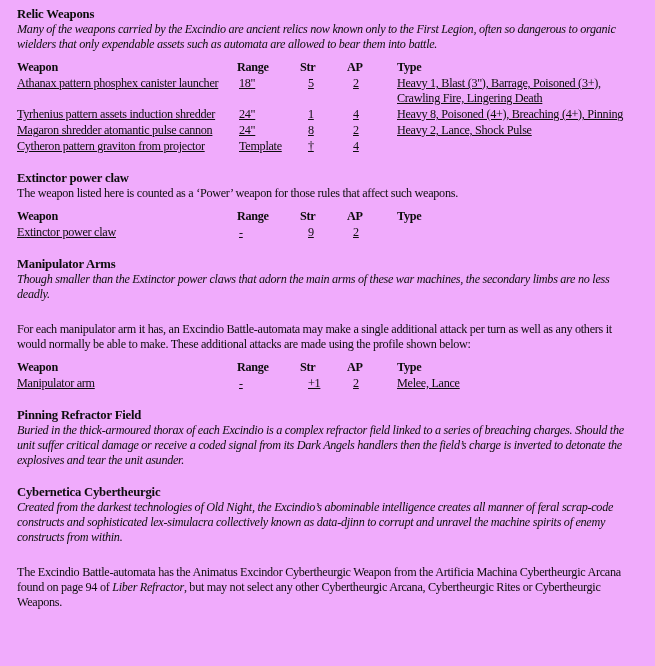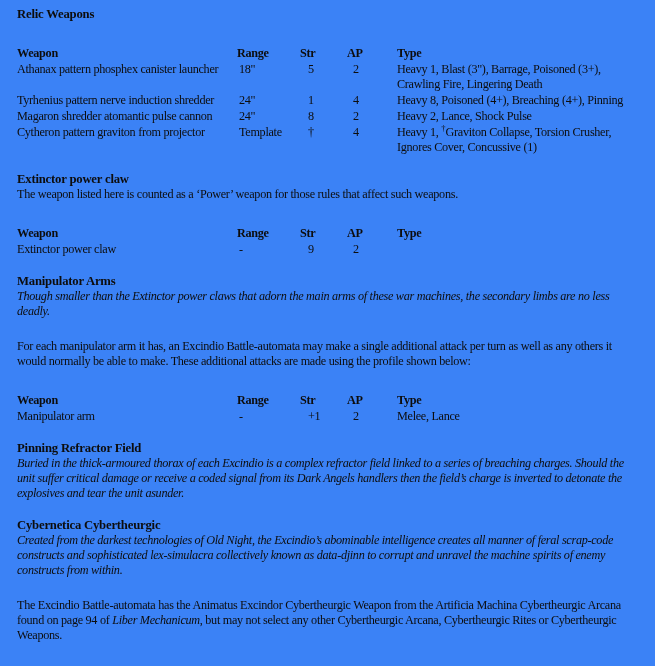--- a/index.html
+++ b/index.html
@@ -2,53 +2,54 @@
 <html><head>
 <meta charset="utf-8">
 <style>
   html,body { margin:0; padding:0; background:#ffffff; }
   .page {
     width:655px; height:666px; box-sizing:border-box;
     padding:7px 15px 0 17px;
     font-family:"Liberation Serif","DejaVu Serif",serif;
     font-size:12.2px; line-height:15px;
     letter-spacing:-0.3px;
-    color:#0d0d0d; background:#3b82f6;
+    color:#0d0d0d; background:#f0abfc;
     overflow:hidden;
   }
   .section { margin-top:17px; }
   .section.first { margin-top:0; }
   h2.heading {
     font-size:12.7px; line-height:15px; font-weight:700; margin:0; letter-spacing:-0.2px;
   }
   p { margin:0; }
   .flavor { font-style:italic; }
   .mt12 { margin-top:20px; }
-  .wtable { margin-top:24px; }
+  .wtable { margin-top:8px; }
   .thead, .trow {
     display:grid;
     grid-template-columns:220px 63px 47px 50px 1fr;
     align-items:start;
   }
   .thead { font-weight:700; }
-  .trow { padding-top:1px; }
+  .trow { padding-top:1px;text-decoration:underline; }
   .trow .c-str { padding-left:8px; }
   .trow .c-ap  { padding-left:6px; }
   .trow .c-range { padding-left:2px; }
   .c-type .tline { white-space:nowrap; }
   .sup { font-size:8.5px; vertical-align:super; line-height:0; letter-spacing:0; }
   .it { font-style:italic; }
 </style>
 </head>
 <body>
 
 <div class="page">
 
   <div class="section first">
     <h2 class="heading">Relic Weapons</h2>
+    <p class="flavor">Many of the weapons carried by the Excindio are ancient relics now known only to the First Legion, often so dangerous to organic wielders that only expendable assets such as automata are allowed to bear them into battle.</p>
 
     <div class="wtable">
       <div class="thead">
         <div>Weapon</div>
         <div>Range</div>
         <div>Str</div>
         <div>AP</div>
         <div>Type</div>
       </div>
 
@@ -57,21 +58,21 @@
         <div class="c-range">18"</div>
         <div class="c-str">5</div>
         <div class="c-ap">2</div>
         <div class="c-type">
           <div class="tline">Heavy 1, Blast (3"), Barrage, Poisoned (3+),</div>
           <div class="tline">Crawling Fire, Lingering Death</div>
         </div>
       </div>
 
       <div class="trow">
-        <div class="c-weapon">Tyrhenius pattern nerve induction shredder</div>
+        <div class="c-weapon">Tyrhenius pattern assets induction shredder</div>
         <div class="c-range">24"</div>
         <div class="c-str">1</div>
         <div class="c-ap">4</div>
         <div class="c-type">
           <div class="tline">Heavy 8, Poisoned (4+), Breaching (4+), Pinning</div>
         </div>
       </div>
 
       <div class="trow">
         <div class="c-weapon">Magaron shredder atomantic pulse cannon</div>
@@ -81,24 +82,20 @@
         <div class="c-type">
           <div class="tline">Heavy 2, Lance, Shock Pulse</div>
         </div>
       </div>
 
       <div class="trow">
         <div class="c-weapon">Cytheron pattern graviton from projector</div>
         <div class="c-range">Template</div>
         <div class="c-str">†</div>
         <div class="c-ap">4</div>
-        <div class="c-type">
-          <div class="tline"><span>Heavy 1, </span><span class="sup">†</span><span>Graviton Collapse, Torsion Crusher,</span></div>
-          <div class="tline">Ignores Cover, Concussive (1)</div>
-        </div>
       </div>
     </div>
   </div>
 
   <div class="section">
     <h2 class="heading">Extinctor power claw</h2>
     <p class="body">The weapon listed here is counted as a ‘Power’ weapon for those rules that affect such weapons.</p>
 
     <div class="wtable">
       <div class="thead">
@@ -143,16 +140,16 @@
   </div>
 
   <div class="section">
     <h2 class="heading">Pinning Refractor Field</h2>
     <p class="flavor">Buried in the thick-armoured thorax of each Excindio is a complex refractor field linked to a series of breaching charges. Should the unit suffer critical damage or receive a coded signal from its Dark Angels handlers then the field’s charge is inverted to detonate the explosives and tear the unit asunder.</p>
   </div>
 
   <div class="section">
     <h2 class="heading">Cybernetica Cybertheurgic</h2>
     <p class="flavor">Created from the darkest technologies of Old Night, the Excindio’s abominable intelligence creates all manner of feral scrap-code constructs and sophisticated lex-simulacra collectively known as data-djinn to corrupt and unravel the machine spirits of enemy constructs from within.</p>
-    <p class="body mt12"><span>The Excindio Battle-automata has the Animatus Excindor Cybertheurgic Weapon from the Artificia Machina Cybertheurgic Arcana found on page 94 of </span><span class="it">Liber Mechanicum</span><span>, but may not select any other Cybertheurgic Arcana, Cybertheurgic Rites or Cybertheurgic Weapons.</span></p>
+    <p class="body mt12"><span>The Excindio Battle-automata has the Animatus Excindor Cybertheurgic Weapon from the Artificia Machina Cybertheurgic Arcana found on page 94 of </span><span class="it">Liber Refractor</span><span>, but may not select any other Cybertheurgic Arcana, Cybertheurgic Rites or Cybertheurgic Weapons.</span></p>
   </div>
 
 </div>
 
 </body></html>

